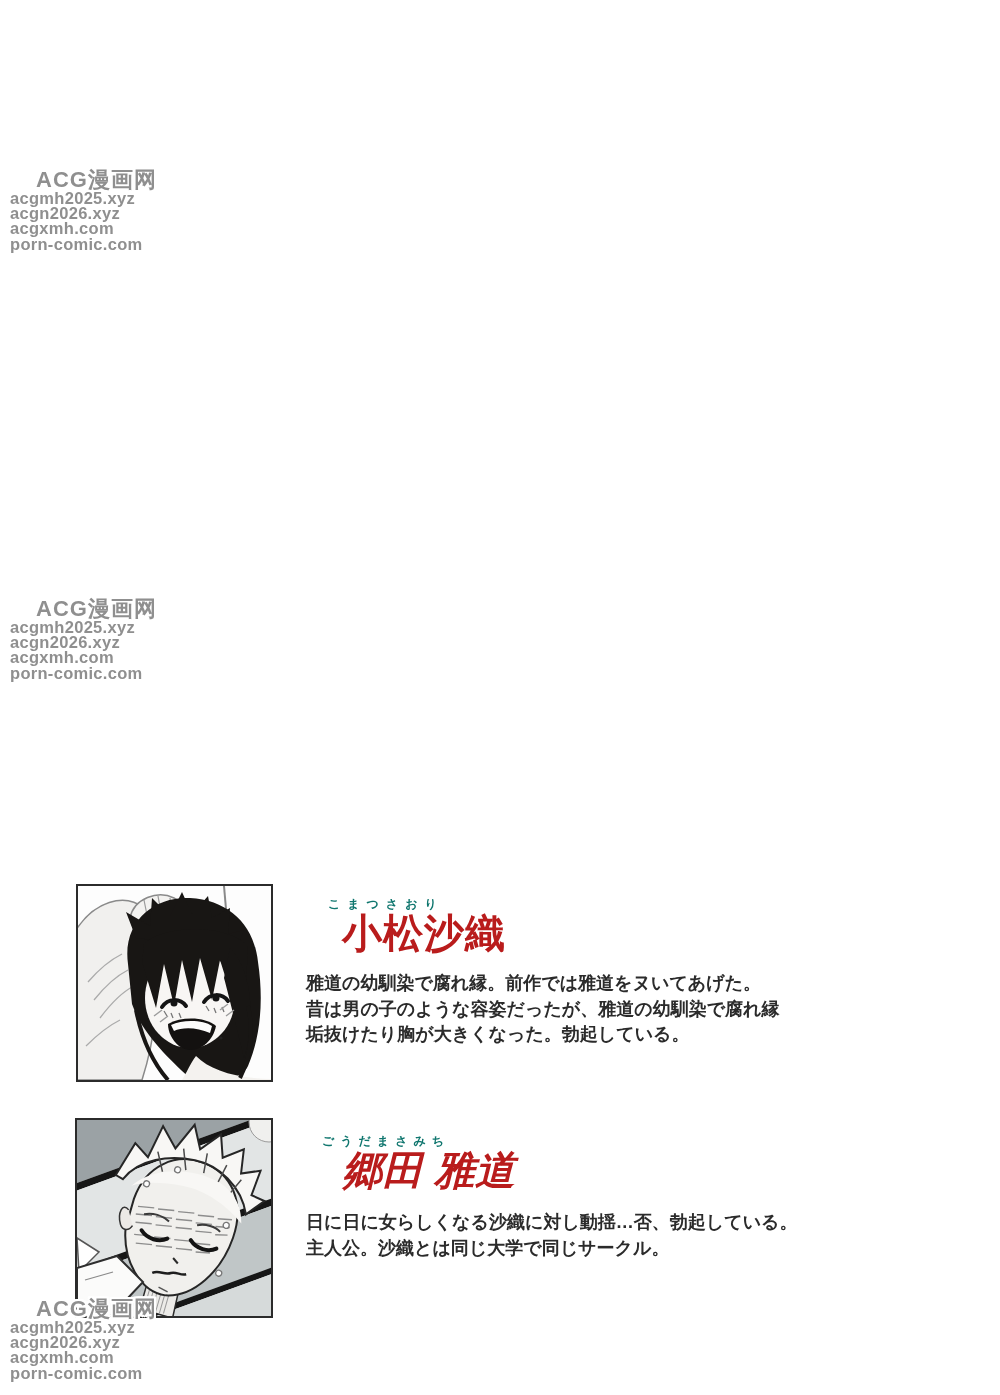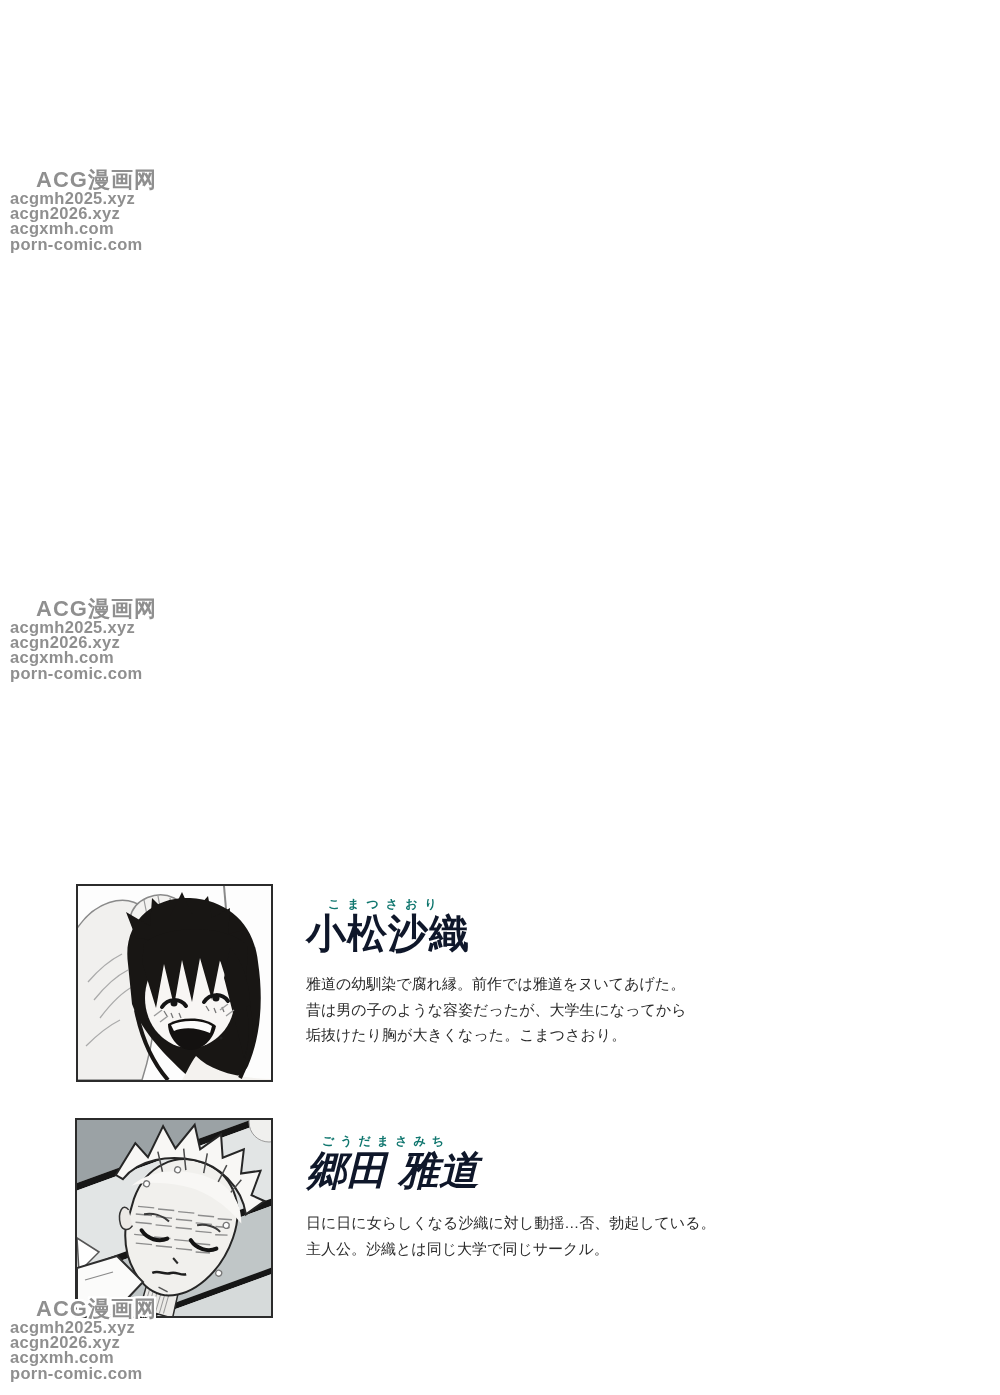--- a/index.html
+++ b/index.html
@@ -19,25 +19,25 @@
   
   .portrait{
     position:absolute;border:2px solid #2b2b2b;background:#fff;overflow:hidden;z-index:2;
   }
   .portrait svg{display:block;width:100%;height:100%;}
   .furigana{
     position:absolute;font-size:12px;font-weight:600;color:#0f766e;
     letter-spacing:7px;white-space:nowrap;z-index:3;
   }
   .char-name{
-    position:absolute;font-size:40px;font-weight:900;color:#0f172a;
-    letter-spacing:1px;white-space:nowrap;z-index:3;line-height:44px;
+    position:absolute;font-size:40px;font-weight:900;color:#b91c1c;
+    letter-spacing:1px;white-space:nowrap;z-index:3;line-height:44px;margin-left:36px;
   }
   .desc{
-    position:absolute;font-size:15px;line-height:25.5px;font-weight:400;
+    position:absolute;font-size:18px;line-height:25.5px;font-weight:700;
     color:#2b2b2b;white-space:nowrap;z-index:3;
   }
   .fg2{letter-spacing:6px;}
   .nm2{letter-spacing:0.5px;}
 </style>
 </head>
 <body>
 
 <div class="page">
 
@@ -97,22 +97,22 @@
       <circle cx="143" cy="152" r="1.6" fill="#222"></circle>
 
       <path d="M118,170 C132,184 156,192 193,193 L193,194 L104,194 C108,188 112,178 118,170 Z" fill="#f4f2ef"></path>
       <path d="M170,120 C176,146 172,172 162,192 M58,124 C64,154 76,178 90,194" stroke="#181614" stroke-width="4" fill="none"></path>
     </svg>
   </div>
   <div class="furigana" style="left:328px;top:896px;">こまつさおり</div>
   <div class="char-name" style="left:306px;top:911px;">小松沙織</div>
   <div class="desc" style="left:306px;top:971px;">
     <div>雅道の幼馴染で腐れ縁。前作では雅道をヌいてあげた。</div>
-    <div>昔は男の子のような容姿だったが、大学生になってから</div>
-    <div>垢抜けたり胸が大きくなった。こまつさおり。</div>
+    <div>昔は男の子のような容姿だったが、雅道の幼馴染で腐れ縁</div>
+    <div>垢抜けたり胸が大きくなった。勃起している。</div>
   </div>
 
   <div class="portrait" style="left:75px;top:1118px;width:194px;height:196px;">
     <svg viewBox="0 0 194 196" preserveAspectRatio="none">
       <rect width="194" height="196" fill="#dadedf"></rect>
       <g transform="rotate(-20 97 98)">
         <rect x="-70" y="-60" width="340" height="92" fill="#9ba2a5"></rect>
         <rect x="-70" y="32" width="340" height="7" fill="#161616"></rect>
         <rect x="-70" y="39" width="340" height="74" fill="#e2e5e5"></rect>
         <rect x="-70" y="113" width="340" height="7" fill="#161616"></rect>

